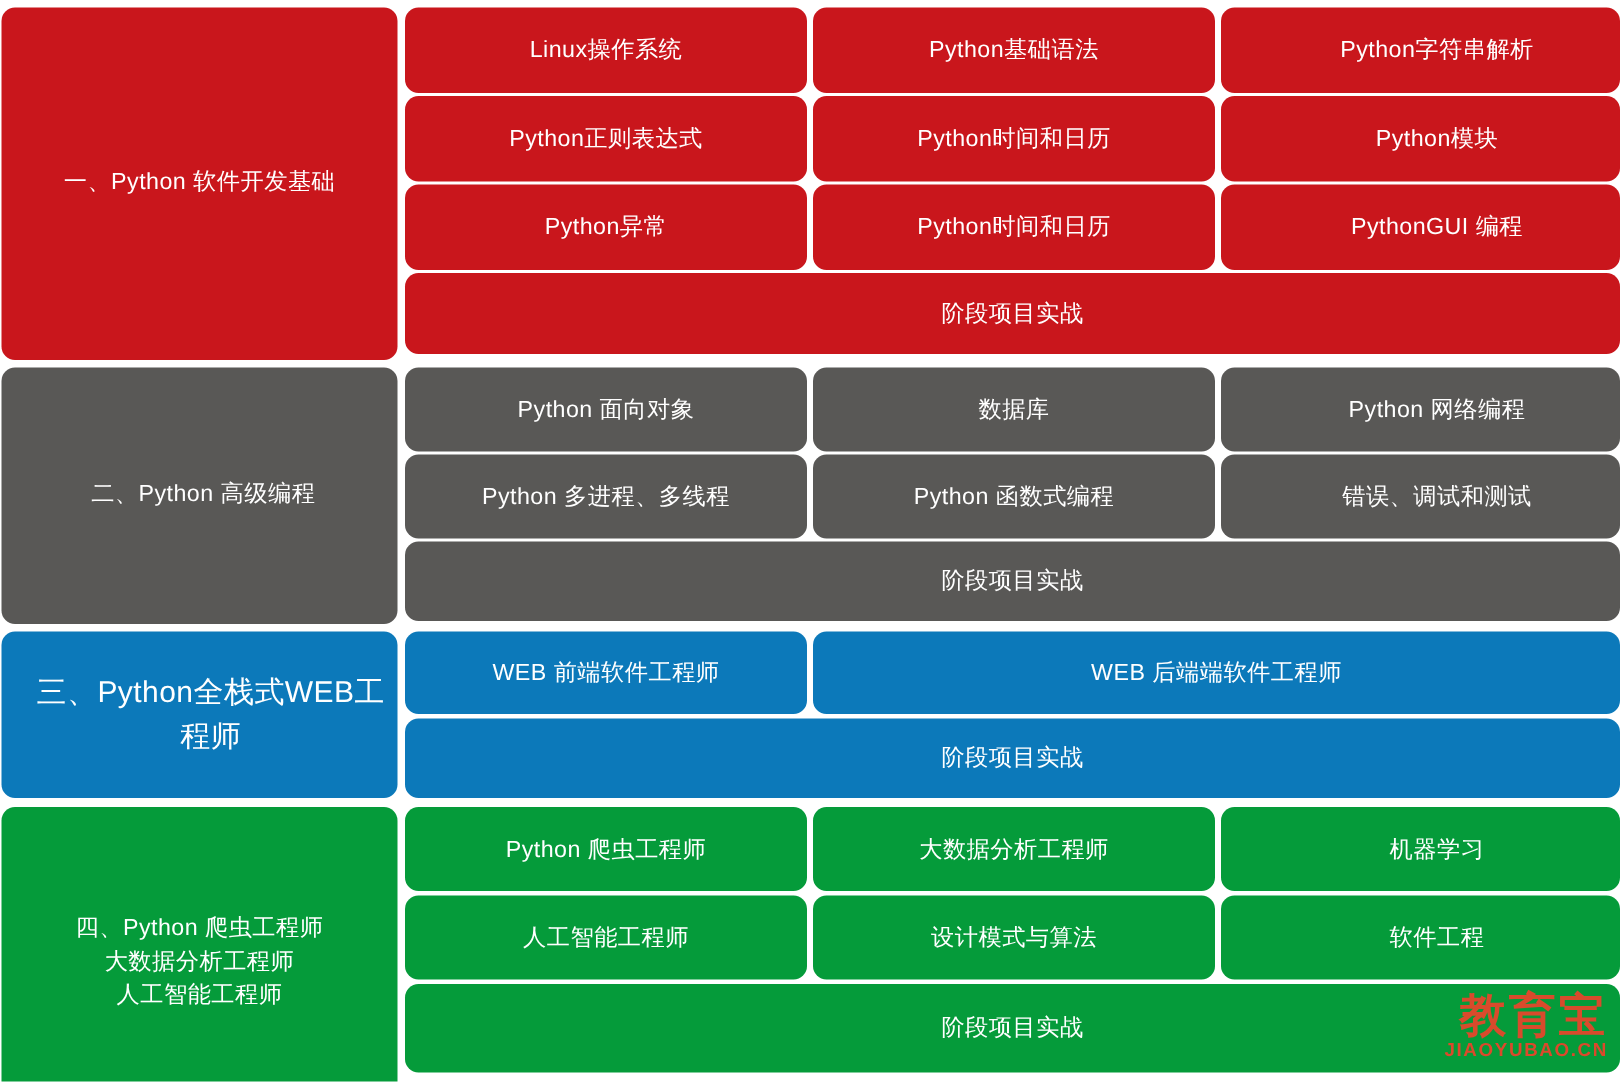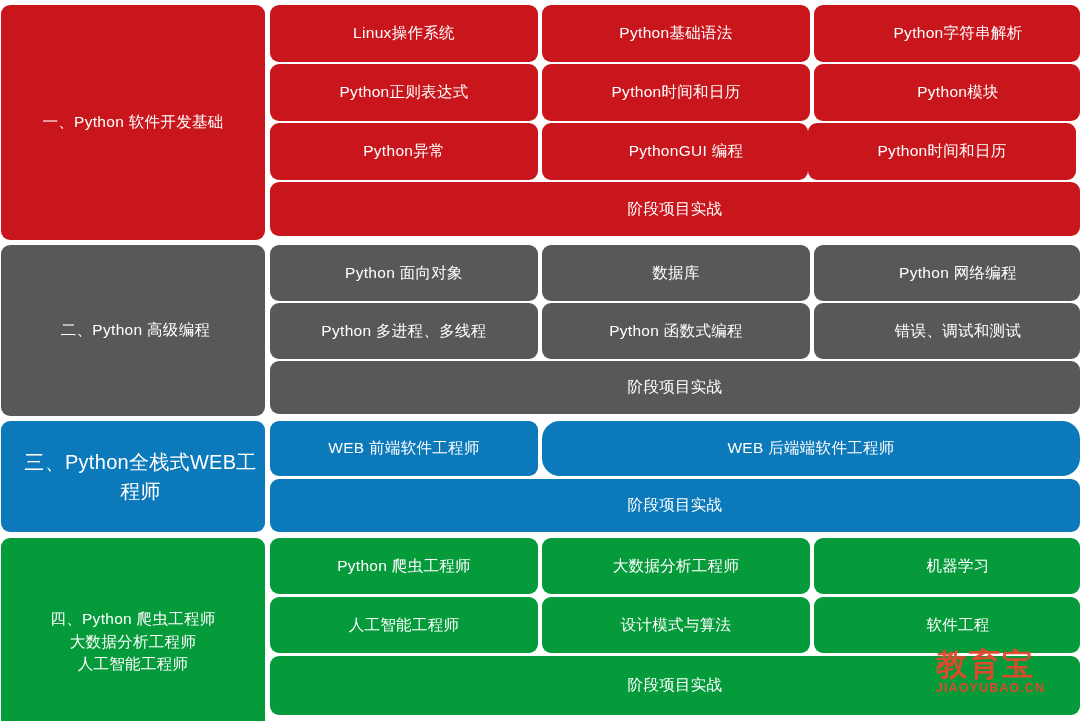--- a/index.html
+++ b/index.html
@@ -96,29 +96,29 @@
   #sec-1 .course-row:last-child { height: 53px; margin-bottom: 0; }
   #sec-3 .course-row { height: 56px; margin-bottom: 3px; }
   #sec-3 .course-row:last-child { height: 59px; margin-bottom: 0; }
   #sec-2 .course-row { height: 55px; margin-bottom: 3px; }
   #sec-2 .course-row:last-child { height: 53px; margin-bottom: 0; }
 
   .course-cell.c1 { flex: 0 0 268px; margin-right: 4px; }
   .course-cell.c2 { flex: 0 0 268px; margin-right: 4px; }
   .course-cell.c3 { flex: 1 1 auto; padding-left: 28px; }
   .course-cell.span3 { flex: 1 1 auto; }
-  .course-cell.span2 { flex: 1 1 auto; border-radius: 18px; }
+  .course-cell.span2 { flex: 1 1 auto; }
 
   
   #watermark {
     position: absolute;
     right: 8px;
-    bottom: 24px;
+    bottom: 12px;
     width: 136px;
-    text-align: left;
+    text-align: right;
     pointer-events: none;
     user-select: none;
   }
   #watermark .wm-main {
     font-size: 31px;
     font-weight: bold;
     letter-spacing: 2px;
     color: #E8452B;
     line-height: 1;
     opacity: 0.93;
@@ -145,22 +145,22 @@
         <div class="course-cell c2">Python基础语法</div>
         <div class="course-cell c3">Python字符串解析</div>
       </div>
       <div class="course-row">
         <div class="course-cell c1">Python正则表达式</div>
         <div class="course-cell c2">Python时间和日历</div>
         <div class="course-cell c3">Python模块</div>
       </div>
       <div class="course-row">
         <div class="course-cell c1">Python异常</div>
+        <div class="course-cell c2">Python时间和日历</div>
         <div class="course-cell c3">PythonGUI 编程</div>
-        <div class="course-cell c2">Python时间和日历</div>
       </div>
       <div class="course-row">
         <div class="course-cell span3">阶段项目实战</div>
       </div>
     </div>
   </div>
 
   <div class="section theme-gray" id="sec-1">
     <div class="stage-cell">二、Python 高级编程</div>
     <div class="courses">

